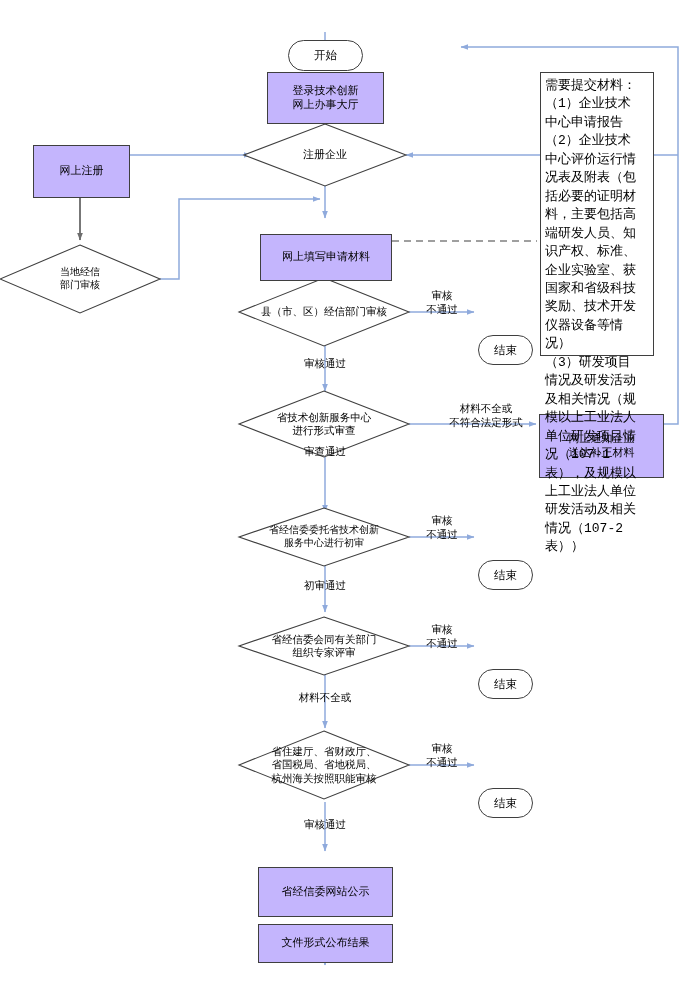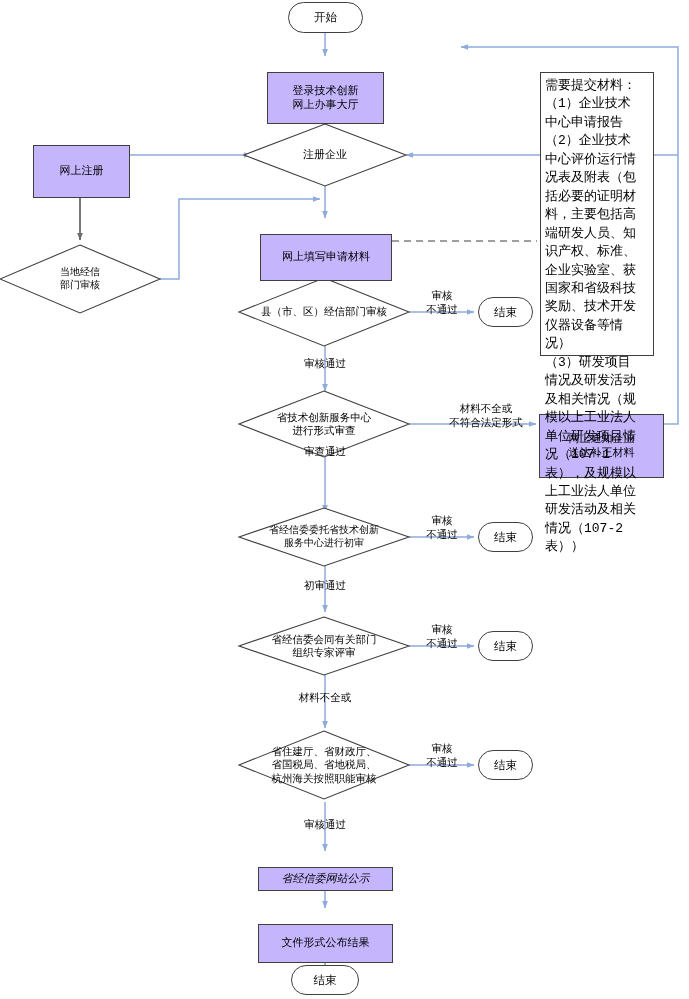--- a/index.html
+++ b/index.html
@@ -30,20 +30,21 @@
     color:#000000;
     line-height:1.28;
     z-index:3;
     white-space:pre-line;
   }
   .terminator{
     border:1.2px solid #3f3f3f;
     border-radius:999px;
     background:#ffffff;
     font-size:11.5px;
+    margin-top:38px;
   }
   .process{
     border:1.2px solid #3f3f3f;
     background:#c4b5fd;
     font-size:11px;
     margin-top:16px;
   }
   .decision{
     background:transparent;
     font-size:11px;
@@ -153,21 +154,21 @@
   <div class="node process" style="left:267px;top:56px;width:117px;height:52px;">登录技术创新
 网上办事大厅</div>
 
   <div class="node process" style="left:33px;top:129px;width:97px;height:53px;">网上注册</div>
 
   <div class="node process" style="left:260px;top:218px;width:132px;height:47px;">网上填写申请材料</div>
 
   <div class="node process" style="left:539px;top:398px;width:125px;height:64px;">网上通知企业
 送达补正材料</div>
 
-  <div class="node process" style="left:258px;top:851px;width:135px;height:24px;font-style:italic;">省经信委网站公示</div>
+  <div class="node process" style="left:258px;top:851px;width:135px;height:50px;">省经信委网站公示</div>
 
   <div class="node process" style="left:258px;top:908px;width:135px;height:39px;">文件形式公布结果</div>
 
   <div class="node terminator" style="left:291px;top:965px;width:68px;height:30px;">结束</div>
 
   <div class="node terminator" style="left:478px;top:297px;width:55px;height:30px;">结束</div>
 
   <div class="node terminator" style="left:478px;top:522px;width:55px;height:30px;">结束</div>
 
   <div class="node terminator" style="left:478px;top:631px;width:55px;height:30px;">结束</div>

